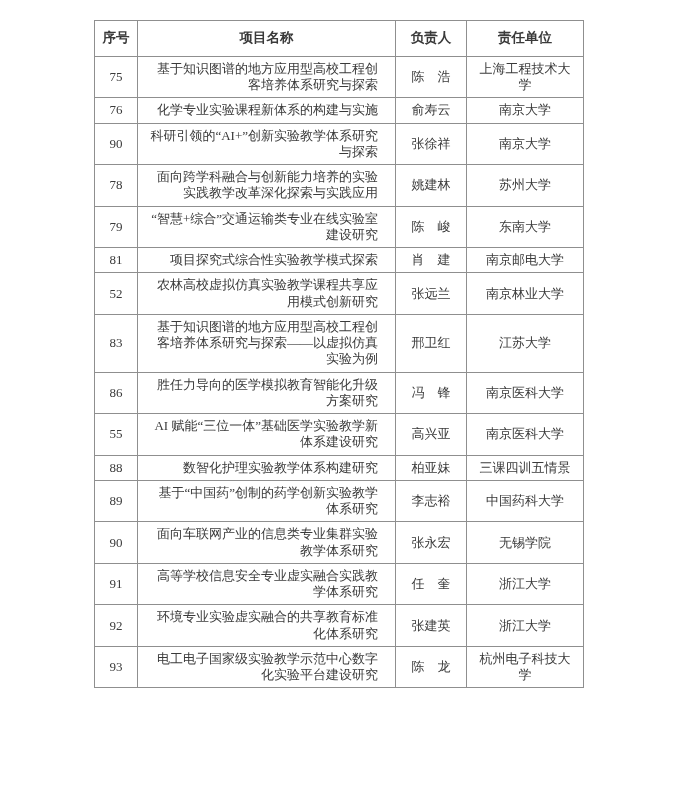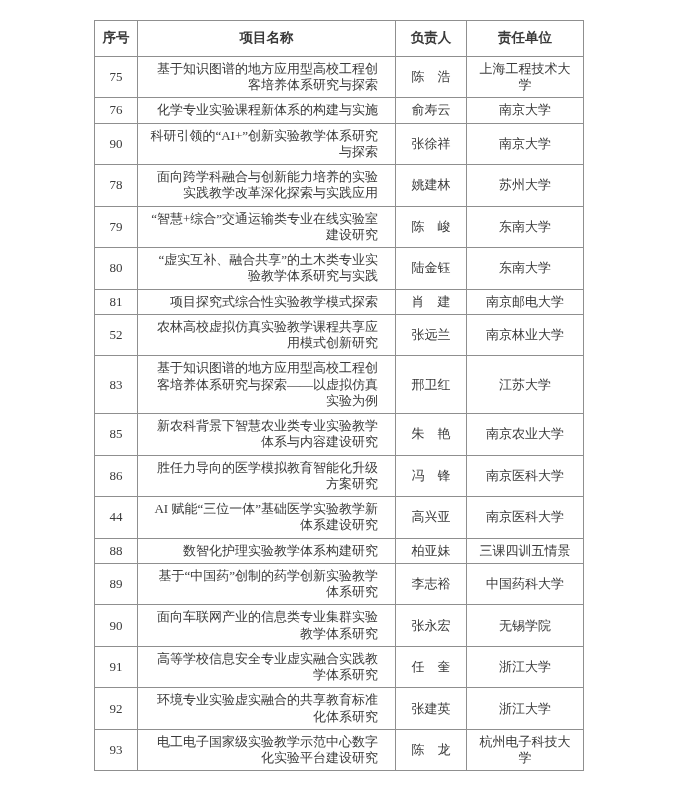--- a/index.html
+++ b/index.html
@@ -101,57 +101,45 @@
         <td class="c-leader">姚建林</td>
         <td class="c-unit">苏州大学</td>
       </tr>
       <tr>
         <td class="c-no">79</td>
         <td class="c-name">“智慧+综合”交通运输类专业在线实验室建设研究</td>
         <td class="c-leader">陈　峻</td>
         <td class="c-unit">东南大学</td>
       </tr>
       <tr>
-        <td class="c-no">80</td>
-        <td class="c-name">“虚实互补、融合共享”的土木类专业实验教学体系研究与实践</td>
-        <td class="c-leader">陆金钰</td>
-        <td class="c-unit">东南大学</td>
-      </tr>
-      <tr>
         <td class="c-no">81</td>
         <td class="c-name">项目探究式综合性实验教学模式探索</td>
         <td class="c-leader">肖　建</td>
         <td class="c-unit">南京邮电大学</td>
       </tr>
       <tr>
         <td class="c-no">52</td>
         <td class="c-name">农林高校虚拟仿真实验教学课程共享应用模式创新研究</td>
         <td class="c-leader">张远兰</td>
         <td class="c-unit">南京林业大学</td>
       </tr>
       <tr>
         <td class="c-no">83</td>
         <td class="c-name">基于知识图谱的地方应用型高校工程创客培养体系研究与探索——以虚拟仿真实验为例</td>
         <td class="c-leader">邢卫红</td>
         <td class="c-unit">江苏大学</td>
       </tr>
       <tr>
-        <td class="c-no">85</td>
-        <td class="c-name">新农科背景下智慧农业类专业实验教学体系与内容建设研究</td>
-        <td class="c-leader">朱　艳</td>
-        <td class="c-unit">南京农业大学</td>
-      </tr>
-      <tr>
         <td class="c-no">86</td>
         <td class="c-name">胜任力导向的医学模拟教育智能化升级方案研究</td>
         <td class="c-leader">冯　锋</td>
         <td class="c-unit">南京医科大学</td>
       </tr>
       <tr>
-        <td class="c-no">44</td>
+        <td class="c-no">55</td>
         <td class="c-name">AI 赋能“三位一体”基础医学实验教学新体系建设研究</td>
         <td class="c-leader">高兴亚</td>
         <td class="c-unit">南京医科大学</td>
       </tr>
       <tr>
         <td class="c-no">88</td>
         <td class="c-name">数智化护理实验教学体系构建研究</td>
         <td class="c-leader">柏亚妹</td>
         <td class="c-unit">三课四训五情景</td>
       </tr>

